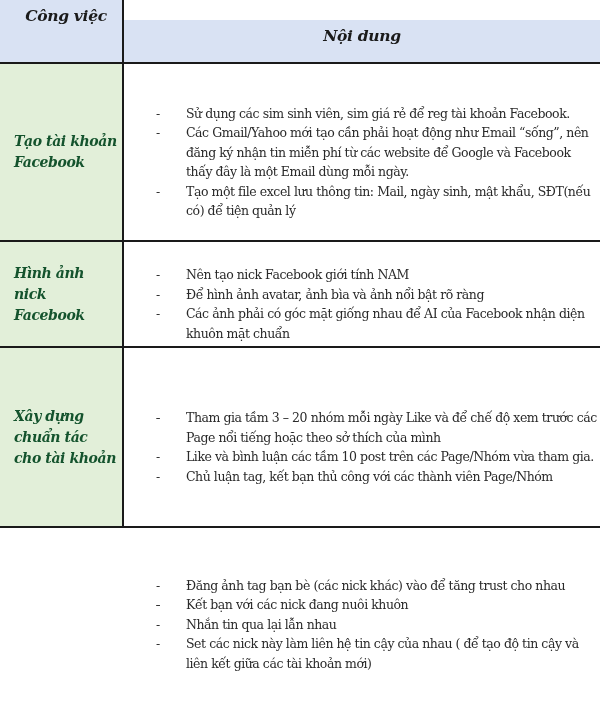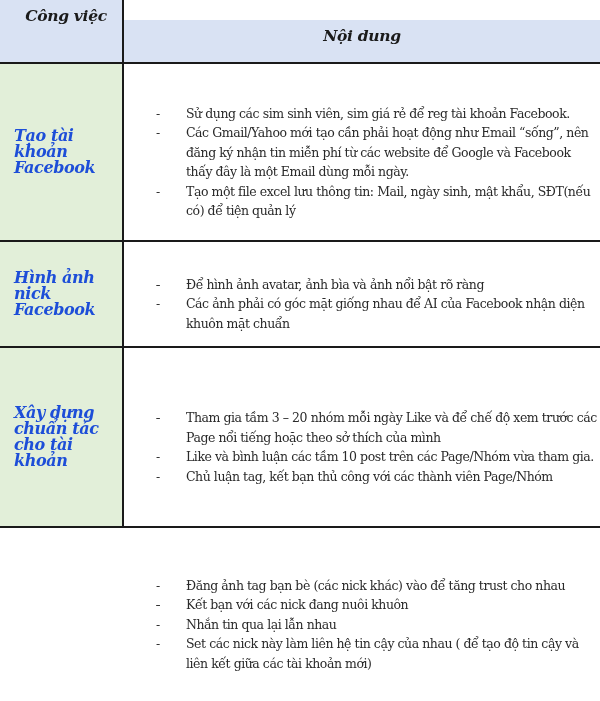--- a/index.html
+++ b/index.html
@@ -65,23 +65,23 @@
       font-weight: bold;
       font-style: italic;
       font-size: 15.5px;
       color: #1a1a1a;
       letter-spacing: -0.3px;
     }
     .task-label {
       font-family: "DejaVu Serif", serif;
       font-weight: bold;
       font-style: italic;
-      font-size: 16px;
-      line-height: 16px;
-      color: #1d4ed8;
+      font-size: 14px;
+      line-height: 21px;
+      color: #14532d;
       letter-spacing: -0.4px;
     }
     .bullets {
       list-style: none;
       margin: 0;
       padding: 0 0 0 32px;
       width: 100%;
       box-sizing: border-box;
     }
     .bullets li {
@@ -127,21 +127,21 @@
       </ul>
     </div>
   </div>
 
   <div class="row" style="top:242px; height:106px;">
     <div class="cell-left">
       <span class="task-label">Hình ảnh nick Facebook</span>
     </div>
     <div class="cell-right">
       <ul class="bullets">
-        <li><span class="dash">-</span></li>
+        <li><span class="dash">-</span><span>Nên tạo nick Facebook giới tính NAM</span></li>
         <li><span class="dash">-</span><span> Để hình ảnh avatar, ảnh bìa và ảnh nổi bật rõ ràng</span></li>
         <li><span class="dash">-</span><span> Các ảnh phải có góc mặt giống nhau để AI của Facebook nhận diện khuôn mặt chuẩn</span></li>
       </ul>
     </div>
   </div>
 
   <div class="row" style="top:348px; height:180px;">
     <div class="cell-left">
       <span class="task-label">Xây dựng chuẩn tác cho tài khoản</span>
     </div>

